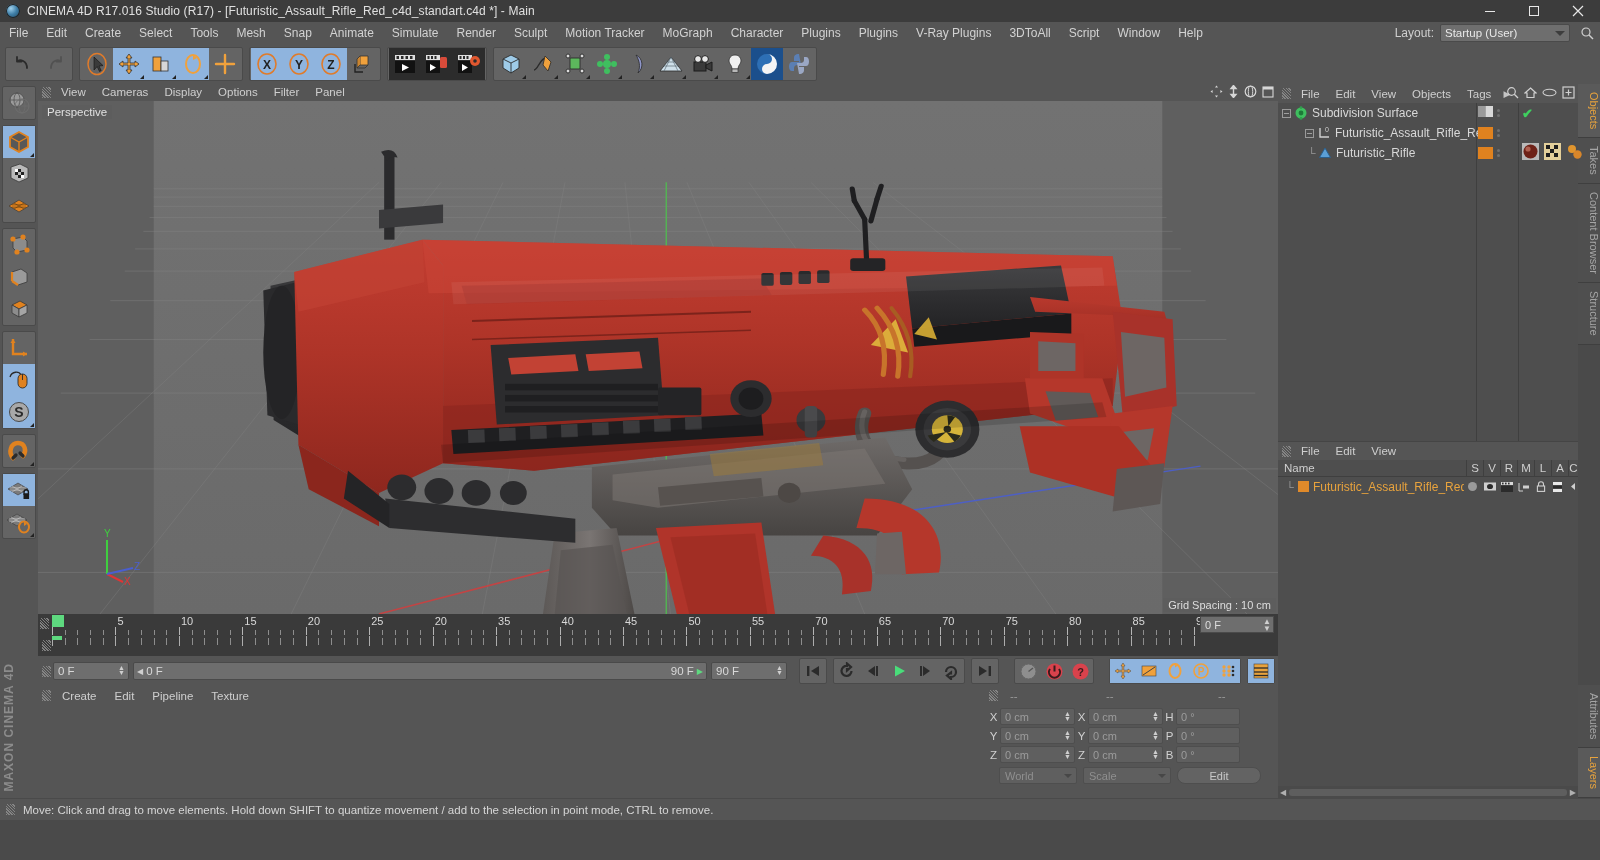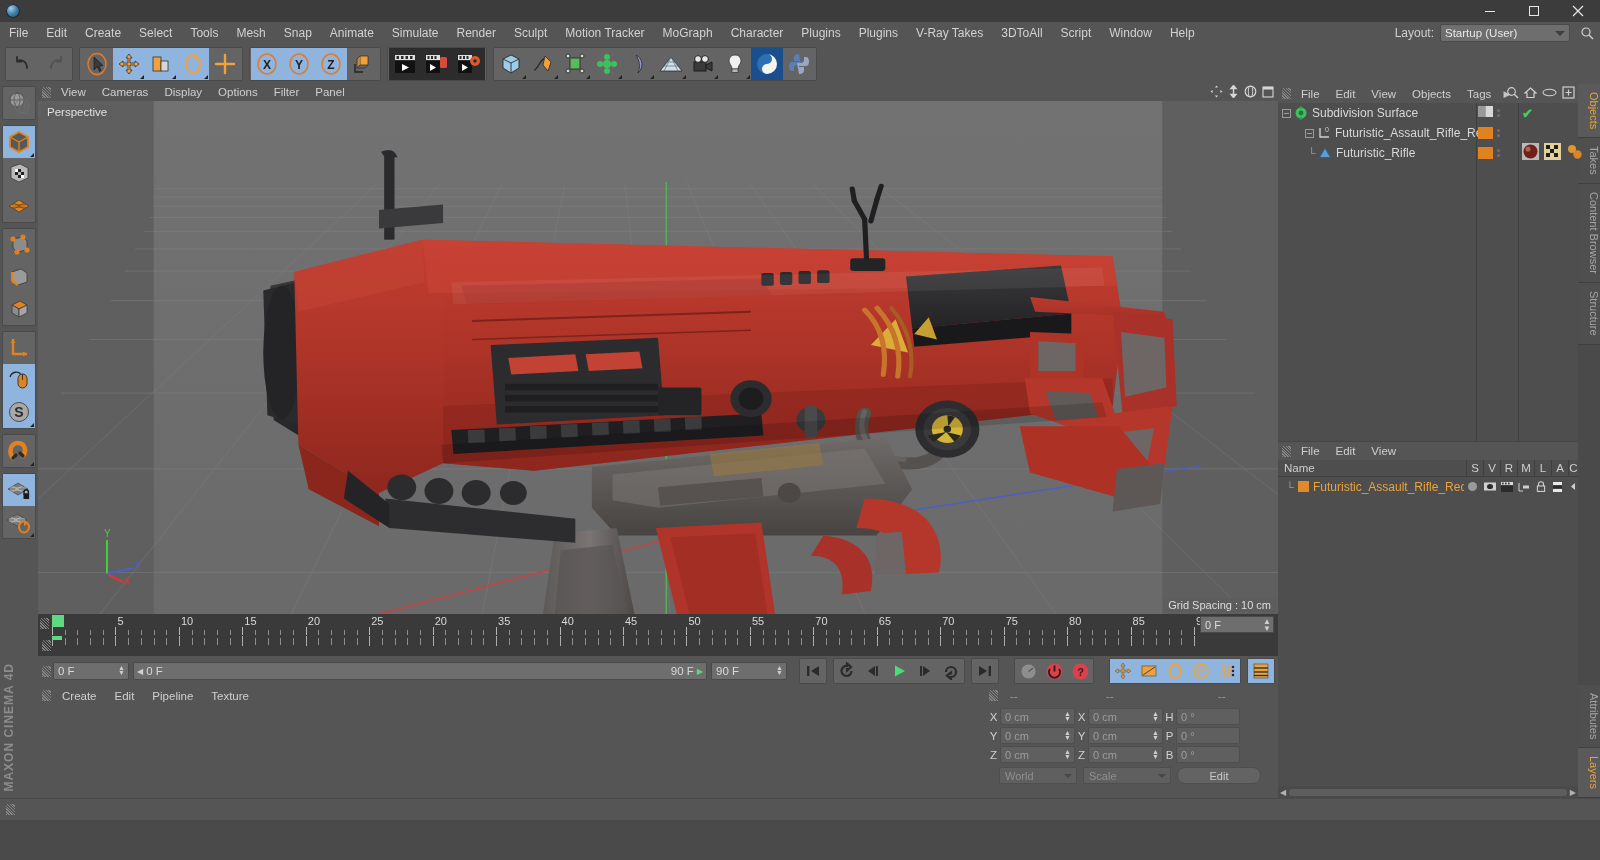--- a/index.html
+++ b/index.html
@@ -135,20 +135,21 @@
 
   
   .statusbar{height:22px;background:#555;display:flex;align-items:center;padding-left:4px;gap:6px;border-top:1px solid #4a4a4a;}
   .statusbar .txt{font-size:11.5px;color:#d6d6d6;}
 </style>
 </head>
 <body>
 
 <div class="titlebar">
   <div class="tb-logo"></div>
+  <div class="tb-title">CINEMA 4D R17.016 Studio (R17) - [Futuristic_Assault_Rifle_Red_c4d_standart.c4d *] - Main</div>
   <div class="tb-btns">
     <div class="tb-btn">
       <svg width="12" height="12" viewBox="0 0 12 12">
           <rect x="1" y="6" width="10" height="1" fill="#e8e8e8"></rect>
         </svg>
     </div>
     <div class="tb-btn">
       <svg width="12" height="12" viewBox="0 0 12 12">
           <rect x="1.5" y="1.5" width="9" height="9" fill="none" stroke="#e8e8e8" stroke-width="1"></rect>
         </svg>
@@ -172,21 +173,21 @@
       <div class="mi">Snap</div>
       <div class="mi">Animate</div>
       <div class="mi">Simulate</div>
       <div class="mi">Render</div>
       <div class="mi">Sculpt</div>
       <div class="mi">Motion Tracker</div>
       <div class="mi">MoGraph</div>
       <div class="mi">Character</div>
       <div class="mi">Plugins</div>
       <div class="mi">Plugins</div>
-      <div class="mi">V-Ray Takes</div>
+      <div class="mi">V-Ray Plugins</div>
       <div class="mi">3DToAll</div>
       <div class="mi">Script</div>
       <div class="mi">Window</div>
       <div class="mi">Help</div>
     </div>
   <div class="layout-box">
     <span class="layout-lbl">Layout:</span>
     <div class="layout-sel">
       <span>Startup (User)</span>
       <span class="car"></span>
@@ -1449,13 +1450,14 @@
             <div class="vtab">Attributes</div>
             <div class="vtab act">Layers</div>
           </div>
       </div>
     </div>
   </div>
 </div>
 
 <div class="statusbar">
   <span class="grip"></span>
+  <span class="txt">Move: Click and drag to move elements. Hold down SHIFT to quantize movement / add to the selection in point mode, CTRL to remove.</span>
 </div>
 
 </body></html>

